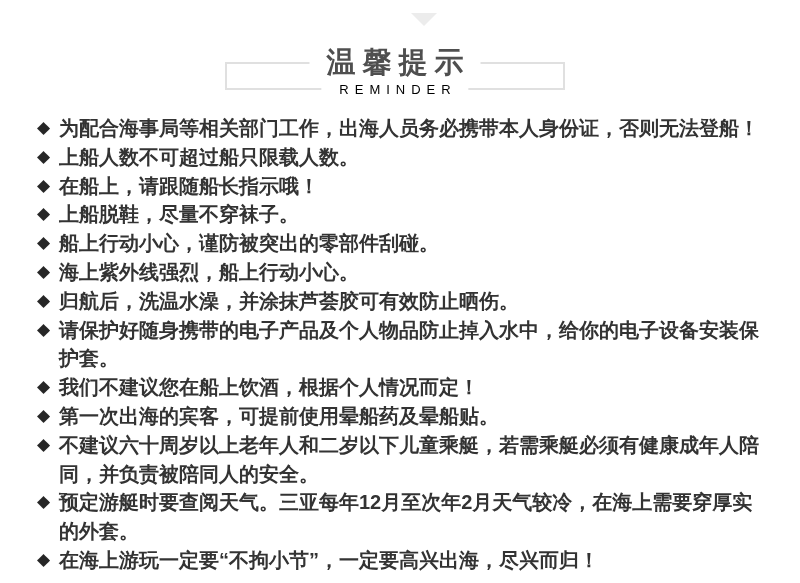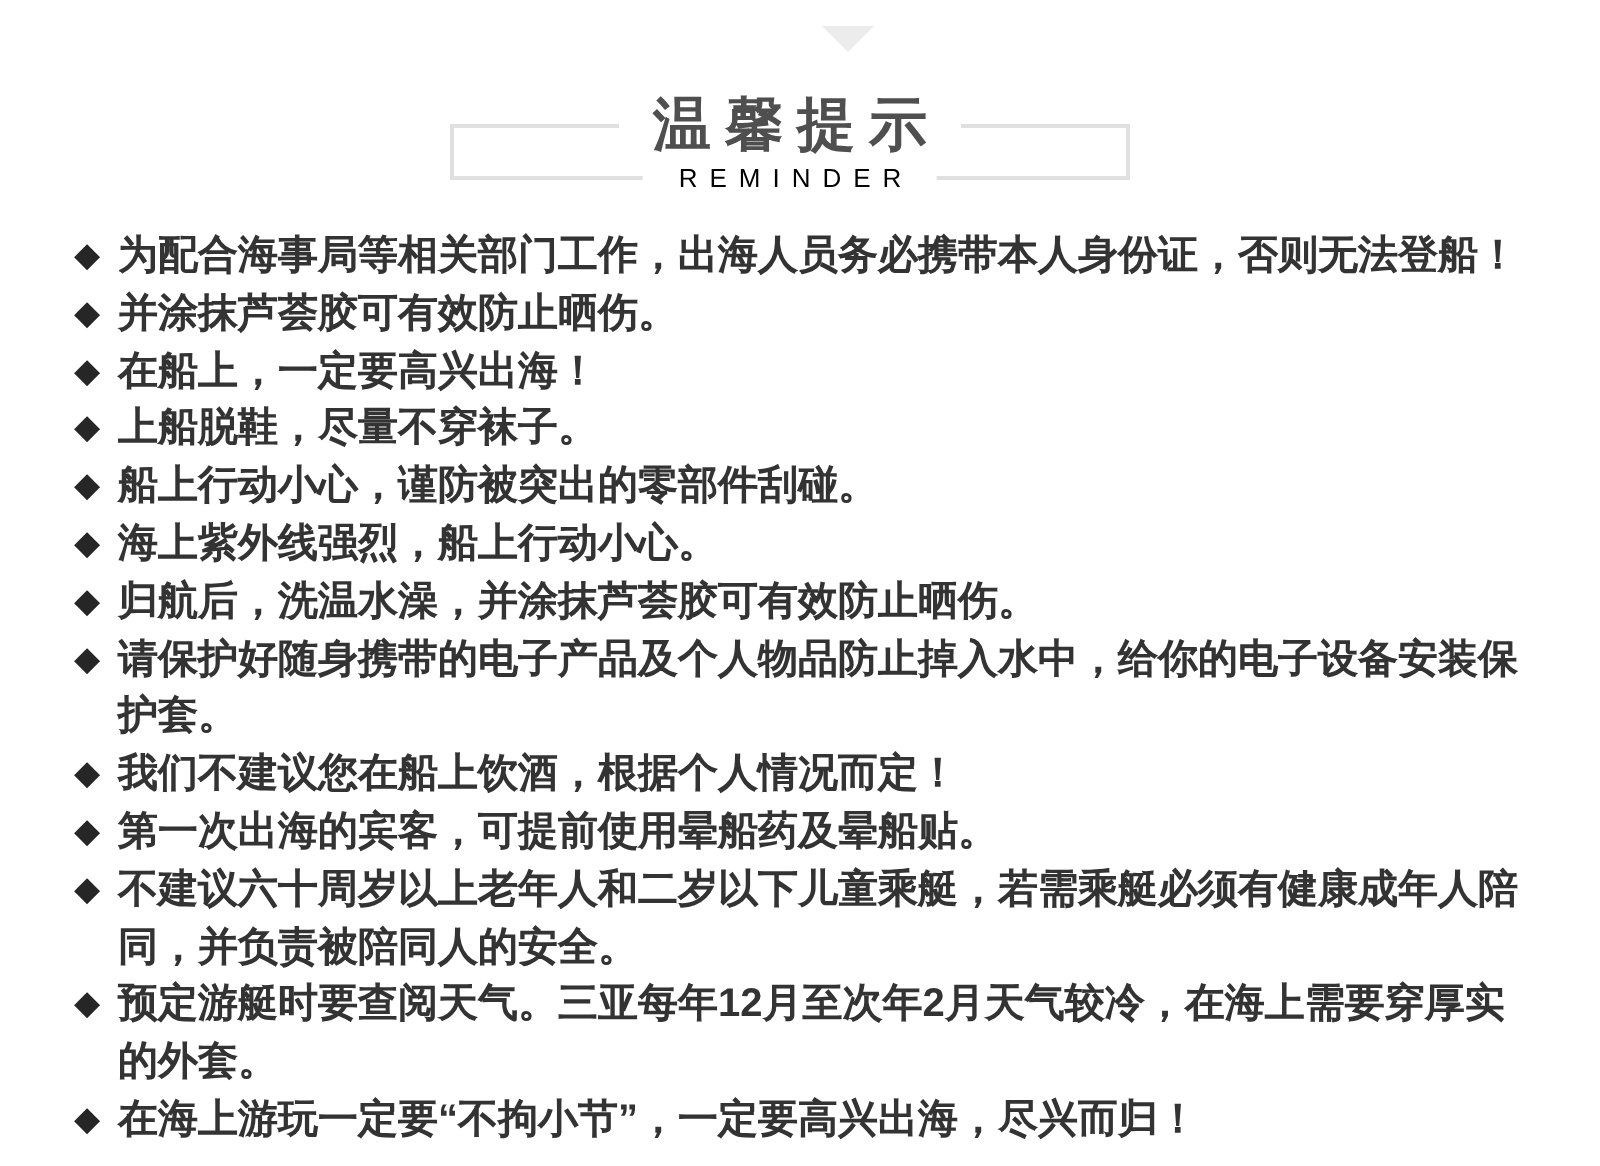--- a/index.html
+++ b/index.html
@@ -104,25 +104,25 @@
     <div class="header-sub">REMINDER</div>
   </div>
 
   <ul class="reminder-list">
       <li class="reminder-item">
         <span class="bullet">◆</span>
         <span class="txt">为配合海事局等相关部门工作，出海人员务必携带本人身份证，否则无法登船！</span>
       </li>
       <li class="reminder-item">
         <span class="bullet">◆</span>
-        <span class="txt">并涂抹芦荟胶可有效防止晒伤。</span>
+        <span class="txt">上船人数不可超过船只限载人数。</span>
       </li>
       <li class="reminder-item">
         <span class="bullet">◆</span>
-        <span class="txt">在船上，一定要高兴出海！</span>
+        <span class="txt">在船上，请跟随船长指示哦！</span>
       </li>
       <li class="reminder-item">
         <span class="bullet">◆</span>
         <span class="txt">上船脱鞋，尽量不穿袜子。</span>
       </li>
       <li class="reminder-item">
         <span class="bullet">◆</span>
         <span class="txt">船上行动小心，谨防被突出的零部件刮碰。</span>
       </li>
       <li class="reminder-item">

